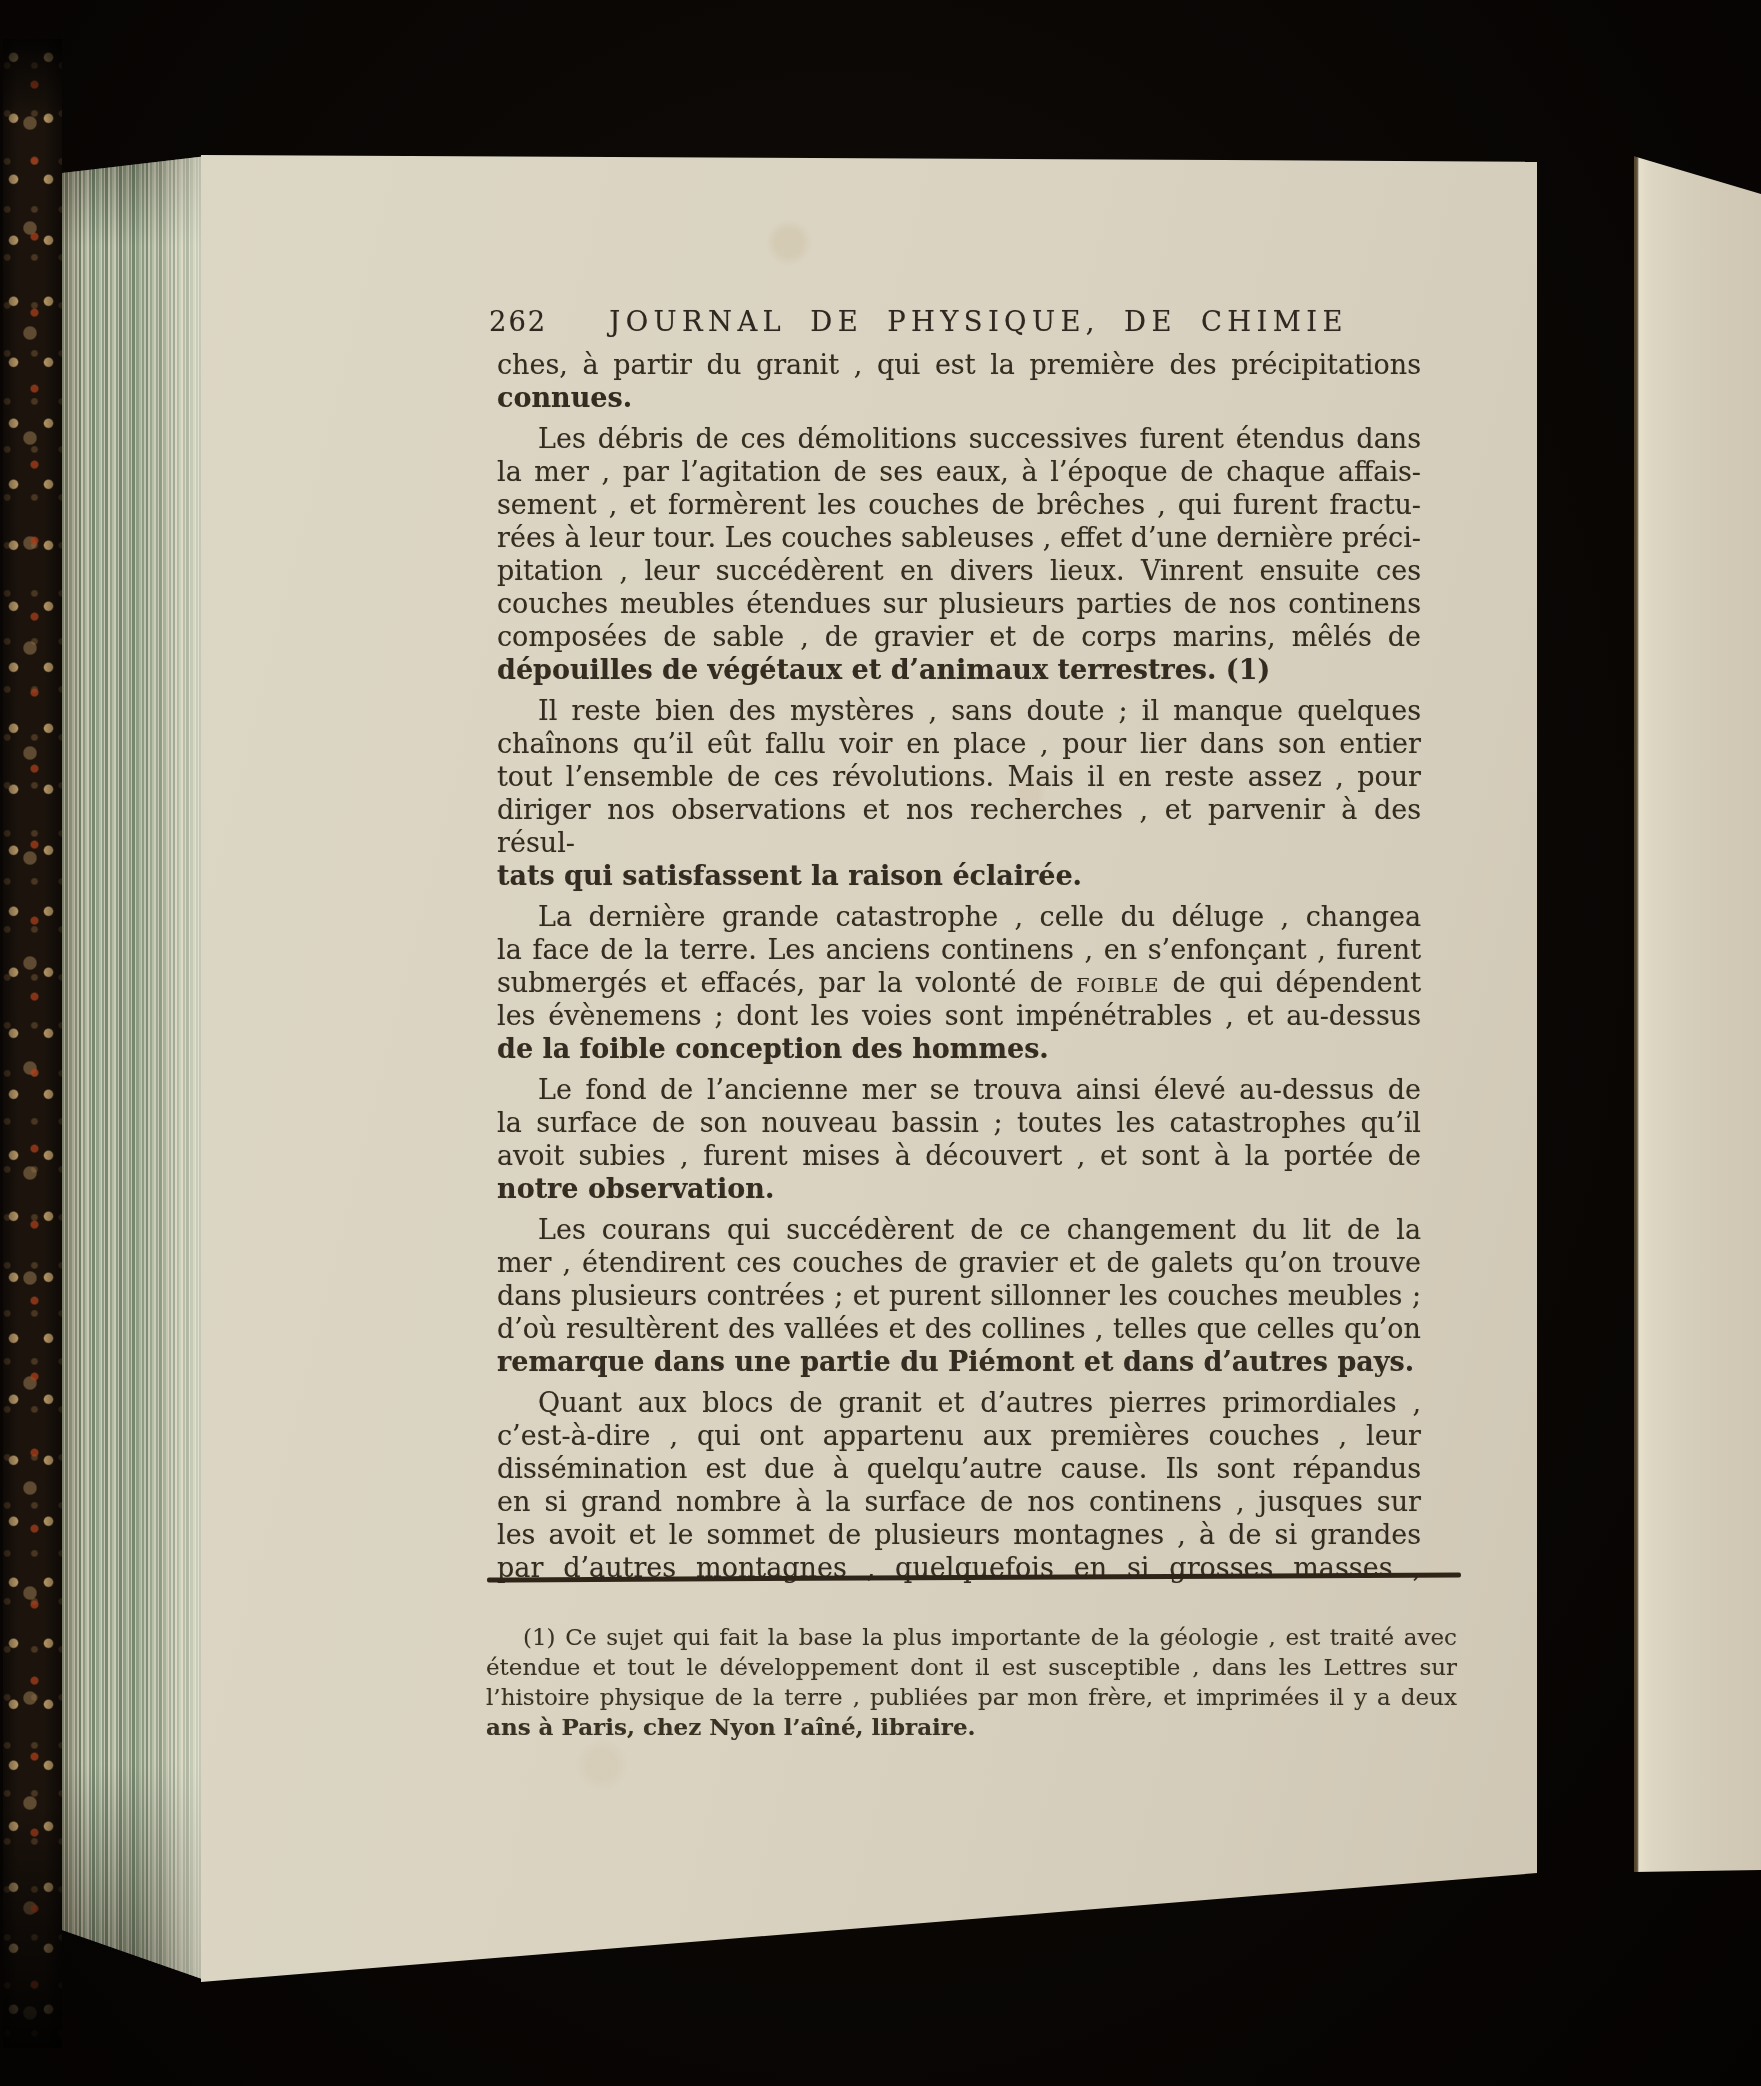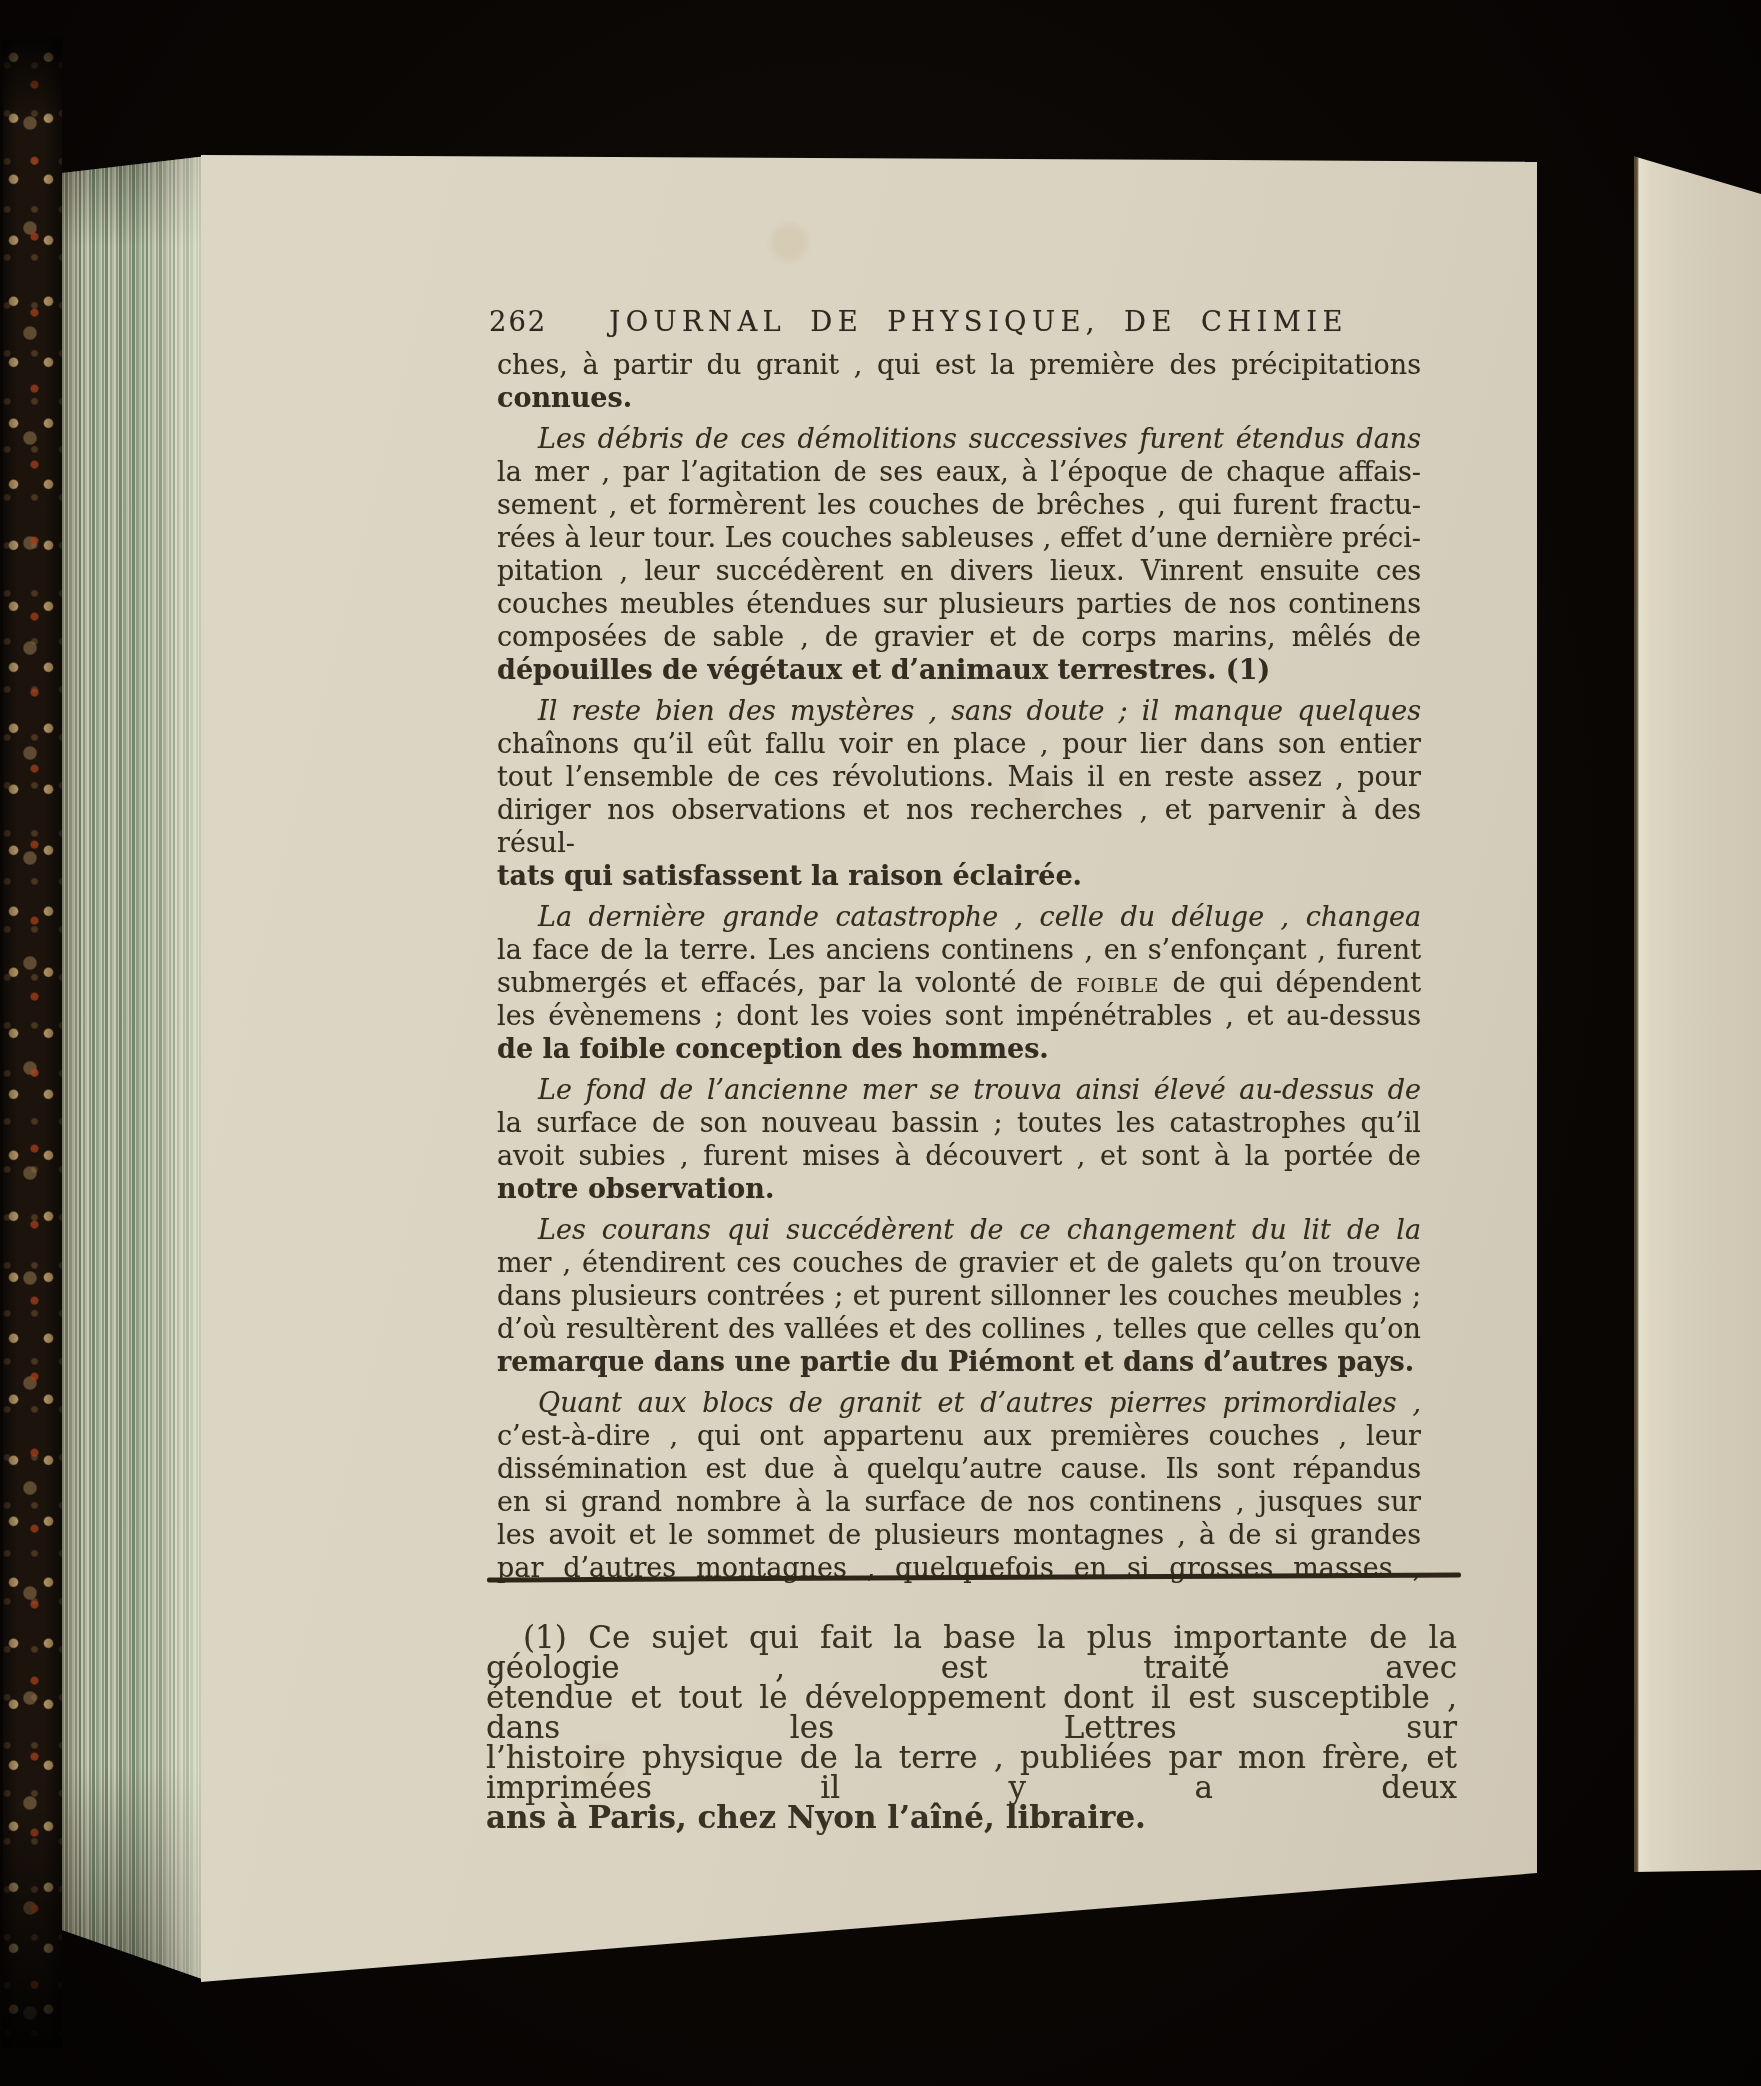--- a/index.html
+++ b/index.html
@@ -69,31 +69,31 @@
   }
   .page-num{letter-spacing:2px;margin-right:62px;}
   .journal-title{letter-spacing:5.4px;word-spacing:10px;}
   .body-text{
     position:absolute;left:288px;top:189px;width:940px;
     font-size:27px;line-height:33px;color:#352c21;
     text-shadow:0 0 0.7px rgba(53,44,33,.35);
   }
   .line{text-align:justify;text-align-last:justify;}
   .line.endline{text-align-last:left;font-weight:bold;}
-  .line.ind{text-indent:41px;font-style:italic;}
+  .line.ind{text-indent:41px;}
   .para{margin:8px;}
   .sc{font-variant:small-caps;letter-spacing:.04em;}
   .it{}
   .footnote-rule{
     position:absolute;left:286px;top:1424px;width:974px;height:4.7px;
     background:#2e2518;transform:rotate(-.3deg);border-radius:2px;
   }
   .footnote-text{
     position:absolute;left:285px;top:1471px;width:971px;
-    font-size:31px;line-height:30px;color:#3a3125;
+    font-size:23px;line-height:30px;color:#3a3125;
     text-shadow:0 0 0.7px rgba(58,49,37,.3);
   }
   .line.fn.ind-fn{text-indent:37px;}
 </style>
 </head>
 <body>
 
 <div class="scene">
   <div class="spine"></div>
   <div class="fore-edge"></div>

